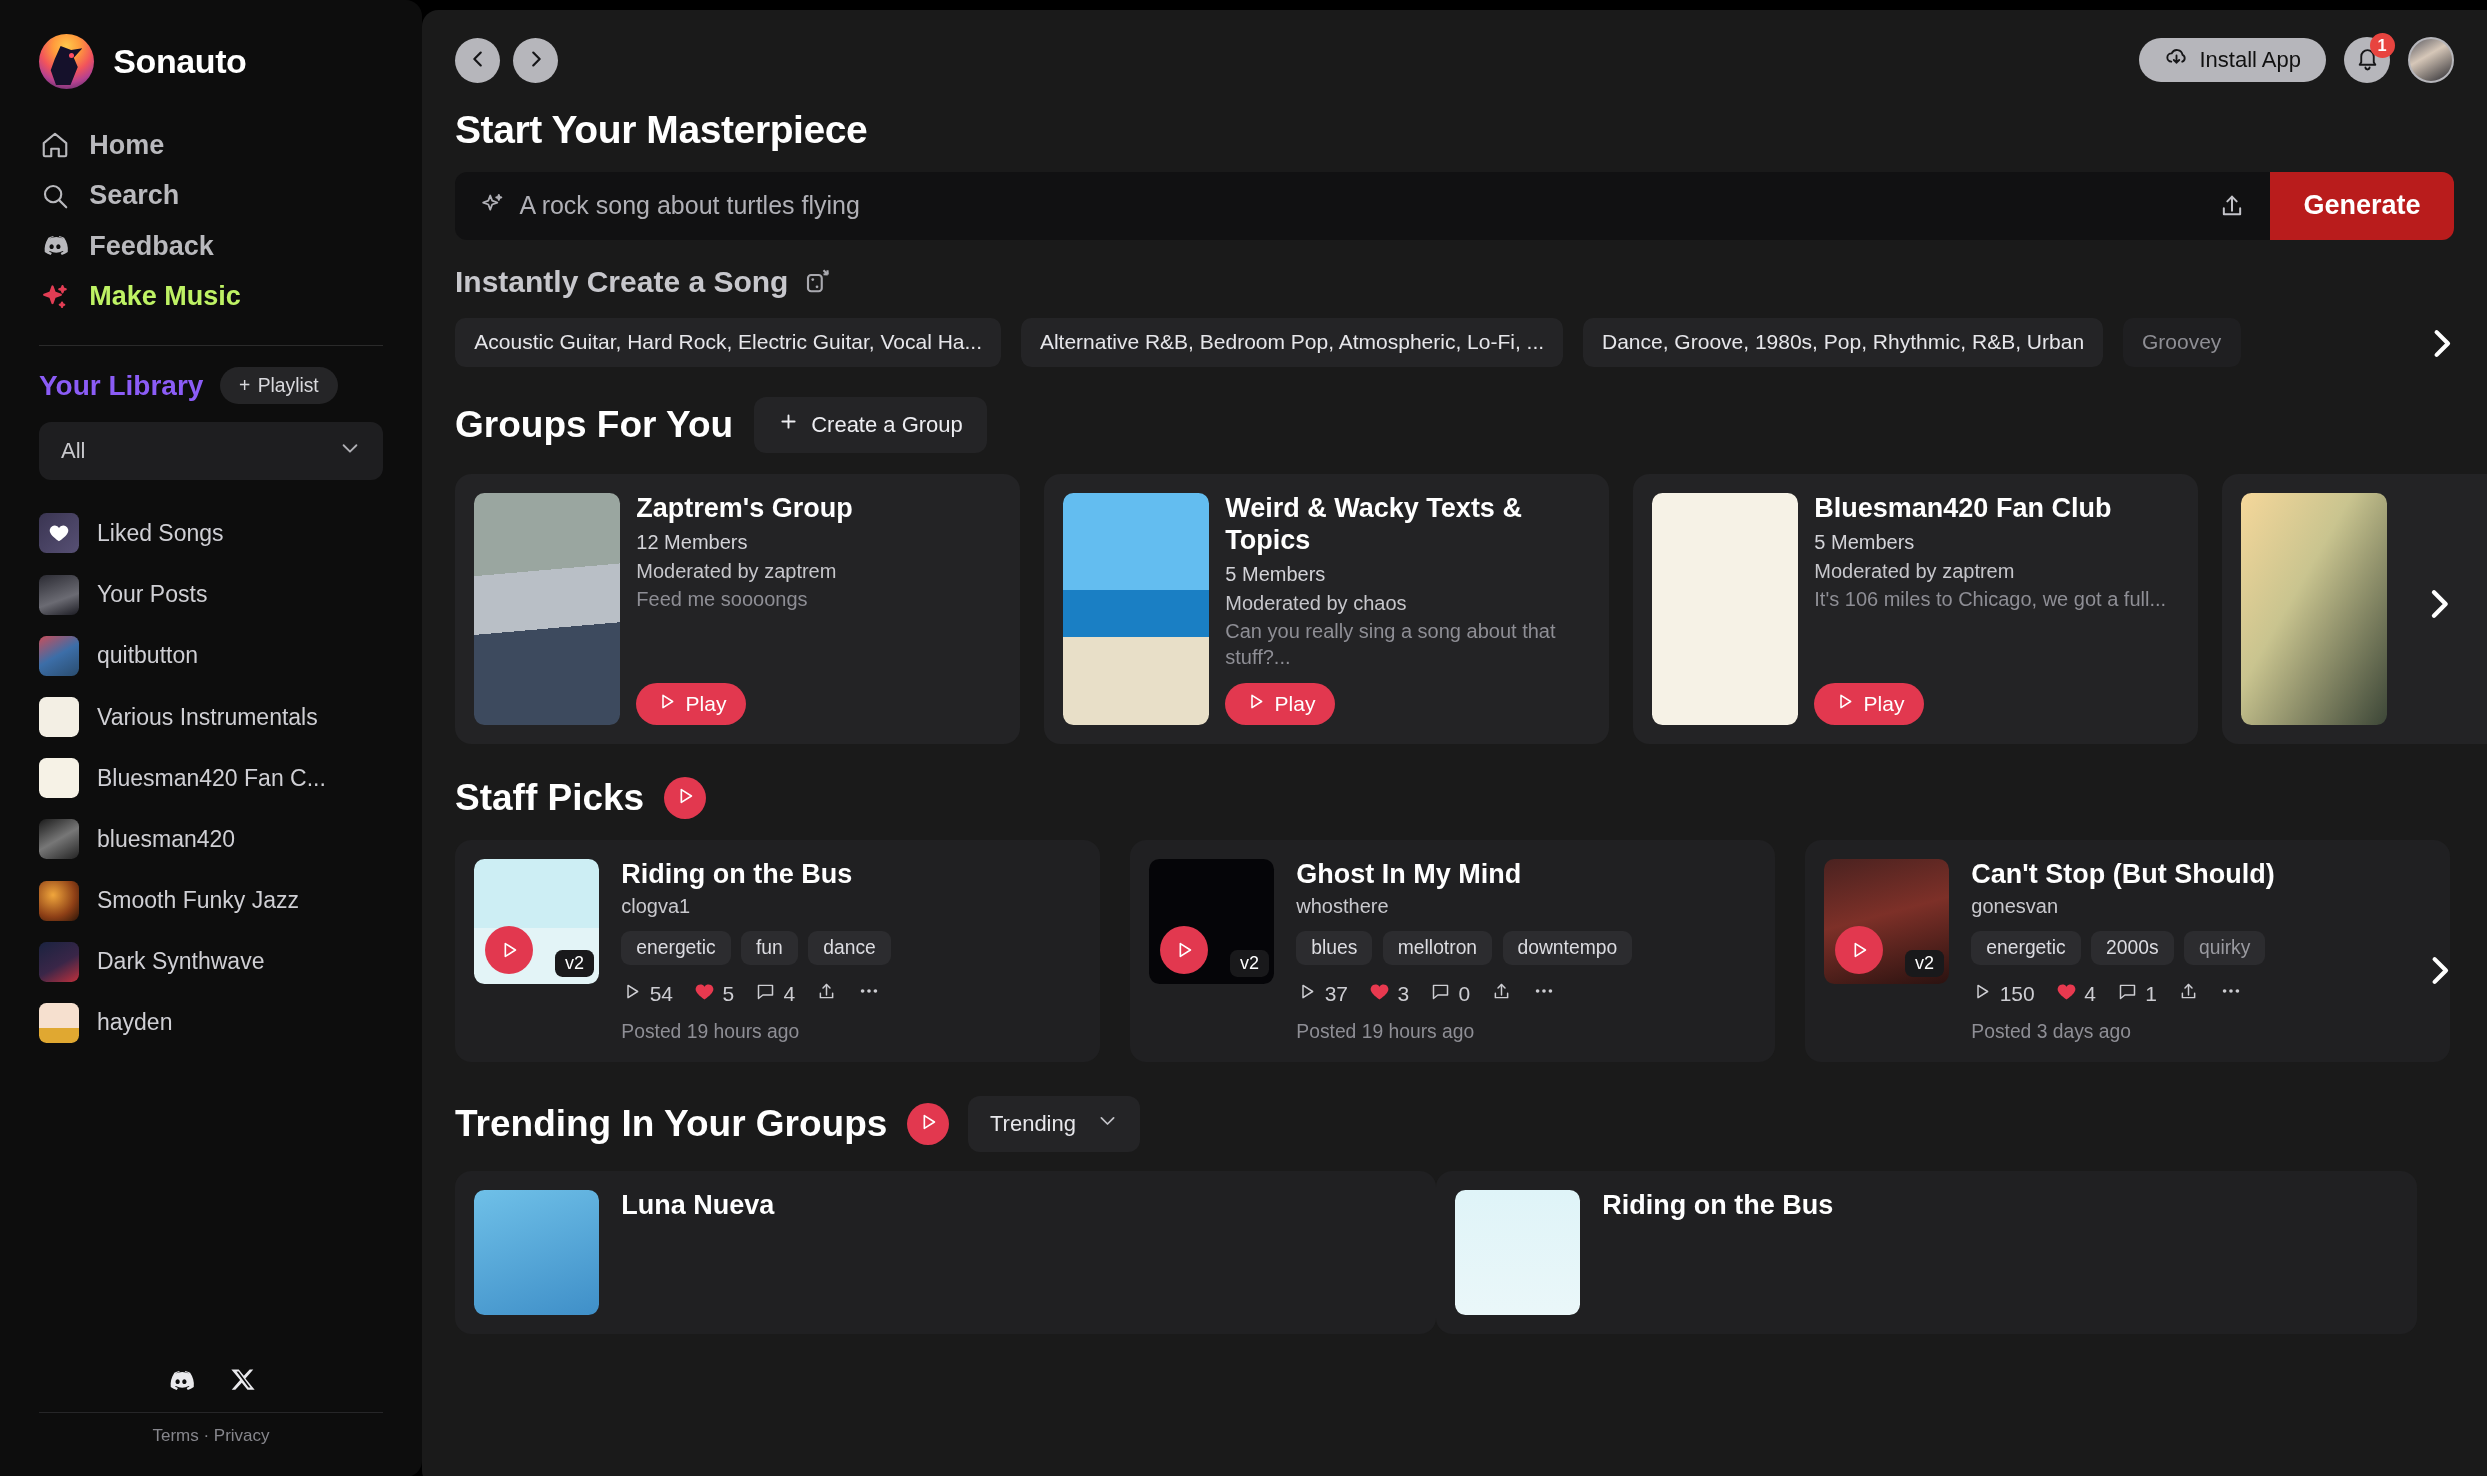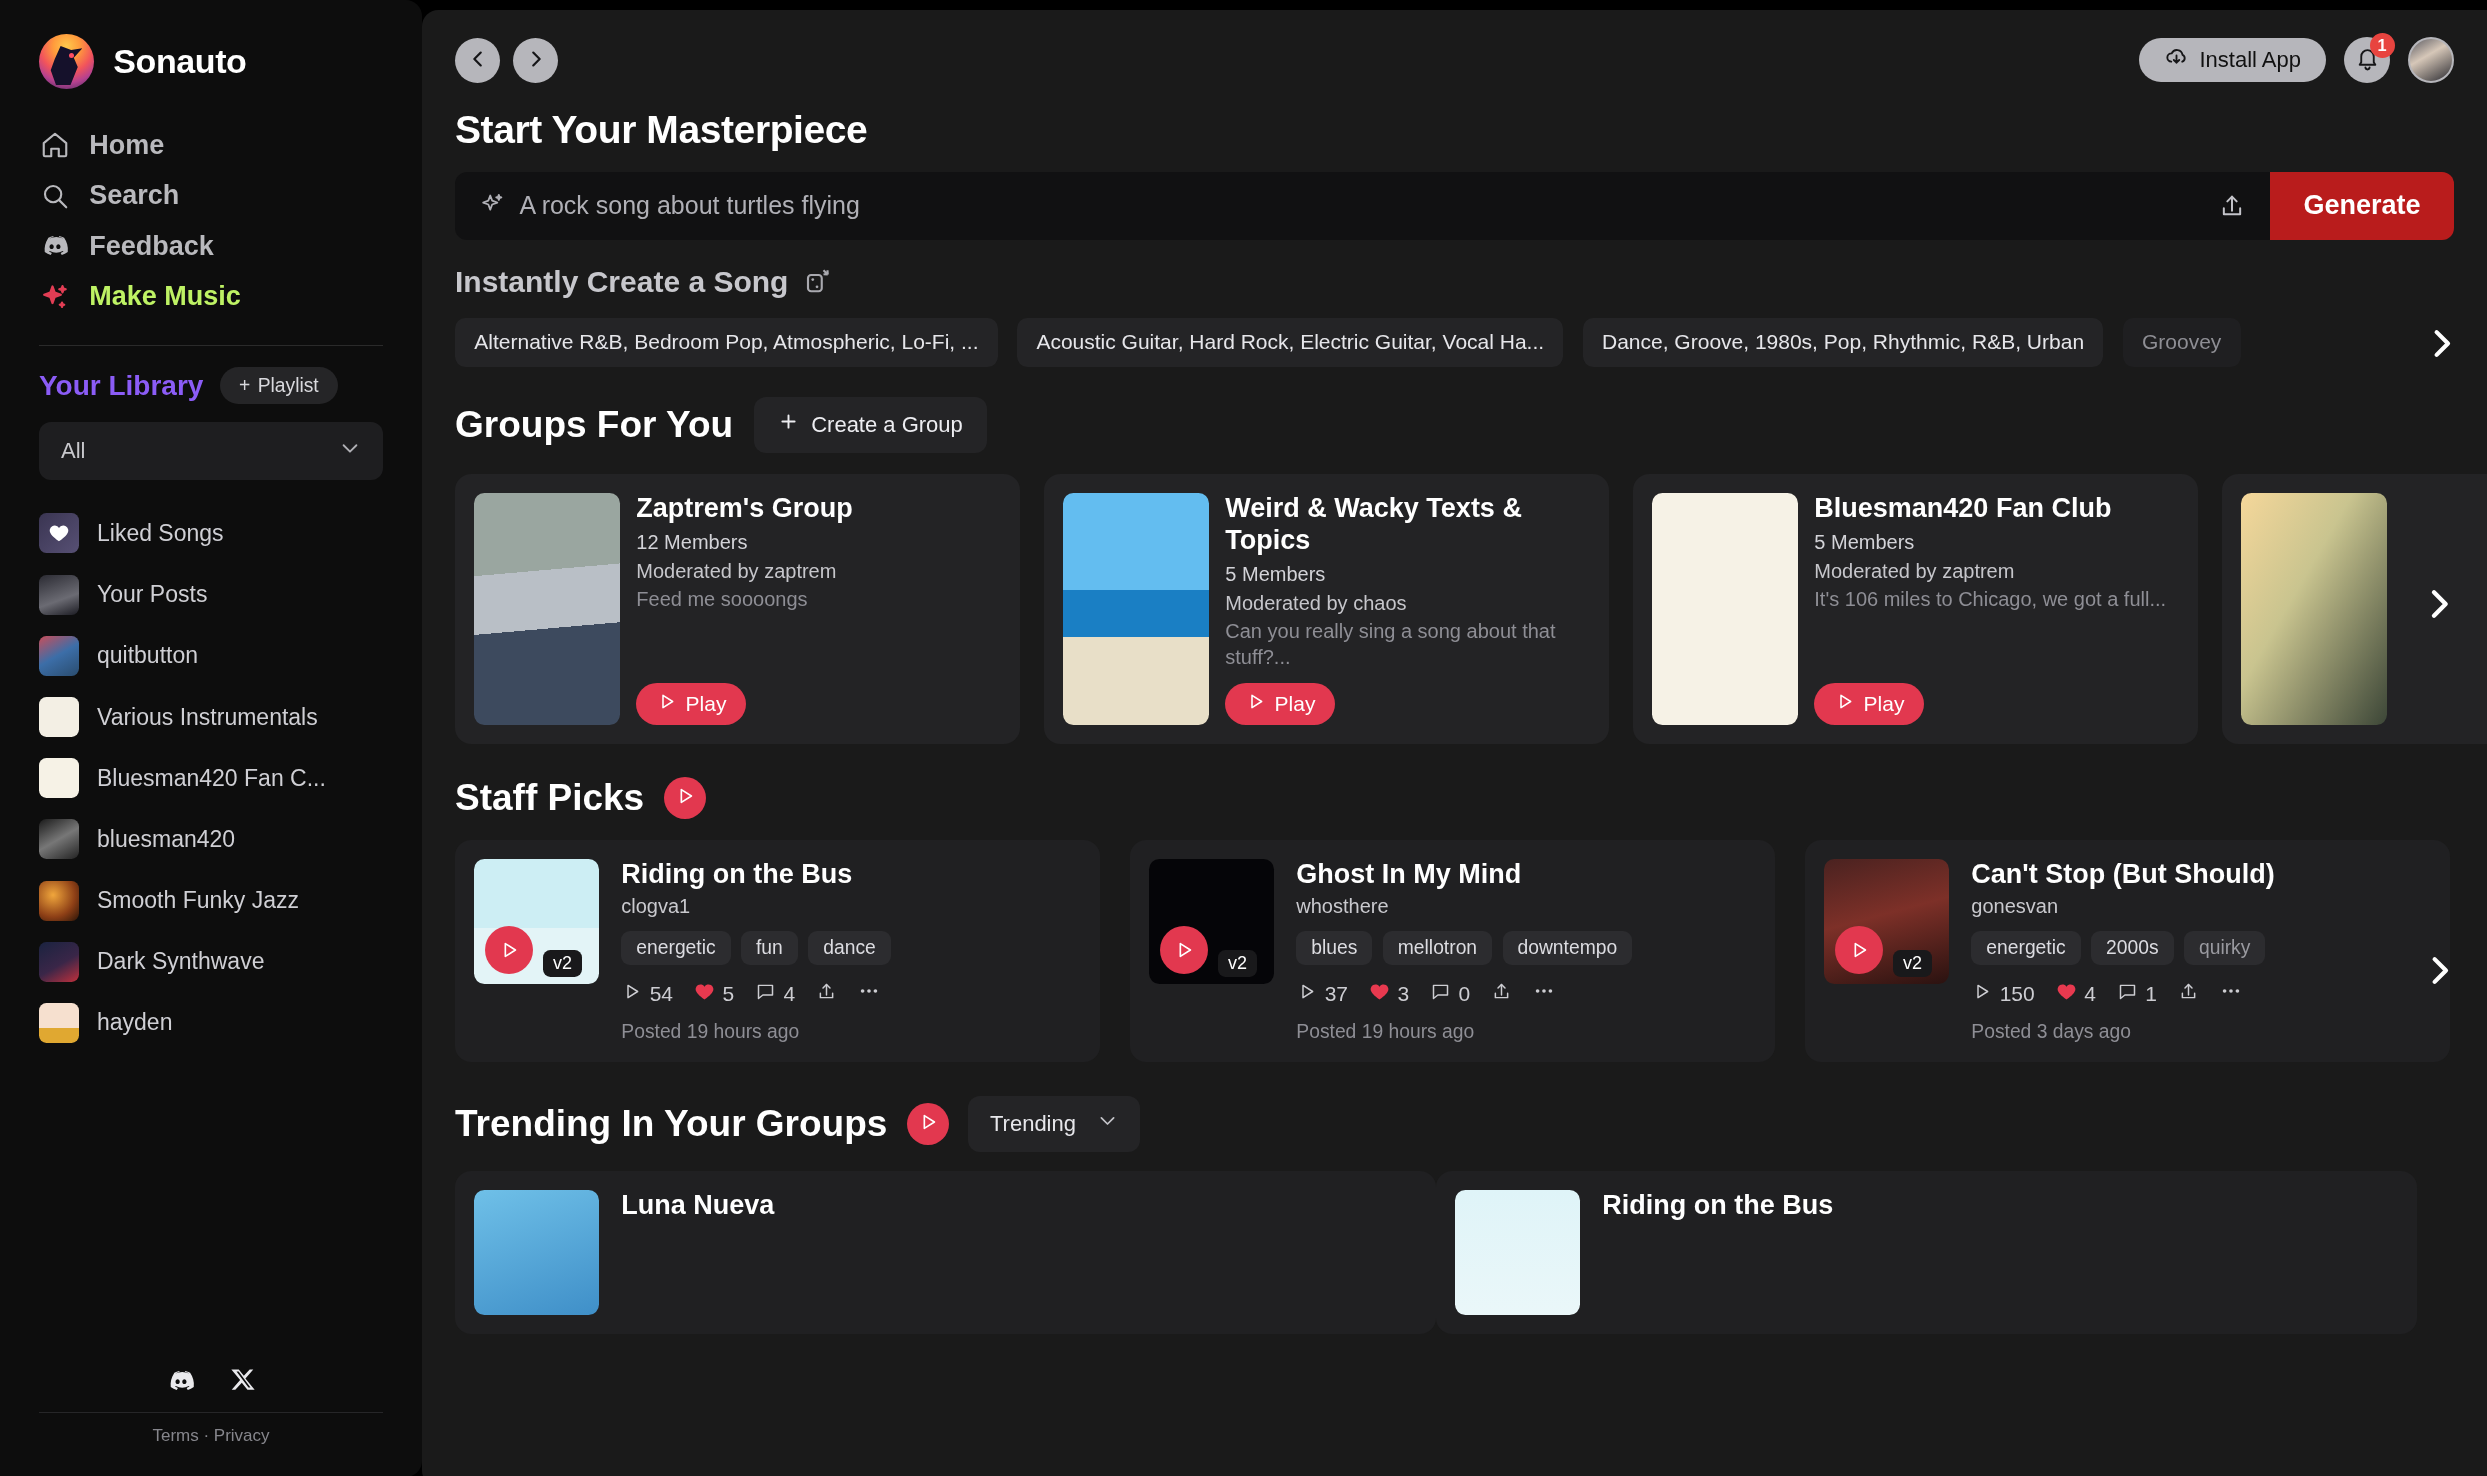--- a/index.html
+++ b/index.html
@@ -202,21 +202,21 @@
   .song-art {
     width: 125px; height: 125px; border-radius: 10.4px; flex: 0 0 125px;
     position: relative; overflow: hidden;
   }
   .song-art .art-play {
     position: absolute; left: 10.4px; bottom: 10.4px; width: 48px; height: 48px;
     border-radius: 50%; background: #e2384f; display: flex; align-items: center; justify-content: center;
     cursor: pointer;
   }
   .song-art .ver-badge {
-    position: absolute; right: 17px; bottom: 7.4px; background: #19191b; color: #fff;
+    position: absolute; right: 5px; bottom: 7.4px; background: #19191b; color: #fff;
     border-radius: 7.4px; font-size: 18px; padding: 3px 10.4px;
   }
   .song-info { display: flex; flex-direction: column; min-width: 0; flex: 1; }
   .song-title { font-size: 27px; font-weight: 700; color: #fff; }
   .song-artist { font-size: 20px; color: #c9c9ce; margin-top: 4.5px; }
   .tag-row { display: flex; flex-wrap: wrap; gap: 10.4px; margin-top: 13.4px; }
   .tag { background: #2c2c2f; border-radius: 9px; padding: 6px 15px; font-size: 19.3px; color: #dcdce1; cursor: pointer; }
   .tag.faded { color: #9a9aa0; }
   .stats-row { display: flex; align-items: center; gap: 21px; margin-top: 15px; color: #cdcdd2; font-size: 21px; }
   .stat { display: flex; align-items: center; gap: 7.4px; cursor: pointer; }
@@ -447,22 +447,22 @@
           <svg width="30" height="30" viewBox="0 0 24 24" fill="none" stroke="#a9a9af" stroke-width="1.7" stroke-linejoin="round">
               <rect x="4" y="8" width="11" height="13" rx="2.5"></rect>
               <circle cx="7.8" cy="11.6" r="1.1" fill="#a9a9af" stroke="none"></circle>
               <circle cx="11.2" cy="17.4" r="1.1" fill="#a9a9af" stroke="none"></circle>
               <path d="M16.4 4.2 19.8 7.6M19.8 7.6l-3.4-.2M19.8 7.6l-.2-3.4"></path>
             </svg>
         </span>
       </div>
 
       <div class="chips-row">
+        <div class="chip">Acoustic Guitar, Hard Rock, Electric Guitar, Vocal Ha...</div>
         <div class="chip">Alternative R&amp;B, Bedroom Pop, Atmospheric, Lo-Fi, ...</div>
-        <div class="chip">Acoustic Guitar, Hard Rock, Electric Guitar, Vocal Ha...</div>
         <div class="chip">Dance, Groove, 1980s, Pop, Rhythmic, R&amp;B, Urban</div>
         <div class="chip faded">Groovey</div>
         <div class="scroll-arrow" style="right:-7.4px; top:6px;">
           <span>
             <svg width="39" height="39" viewBox="0 0 24 24" fill="none" stroke="#ffffff" stroke-width="2.6" stroke-linecap="round" stroke-linejoin="round">
                 <path d="M9 5l7 7-7 7"></path>
               </svg>
           </span>
         </div>
       </div>

